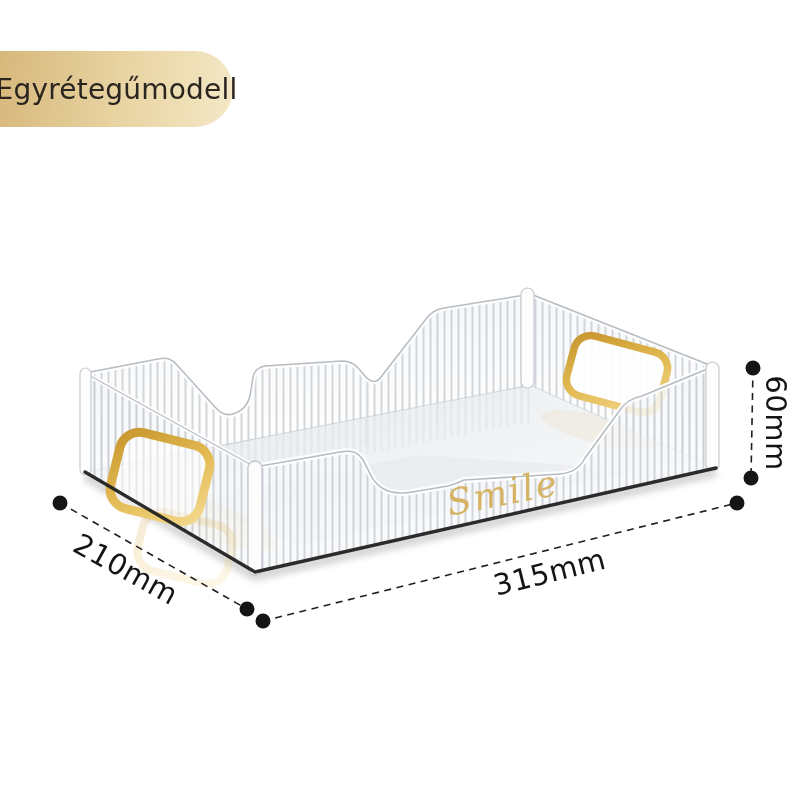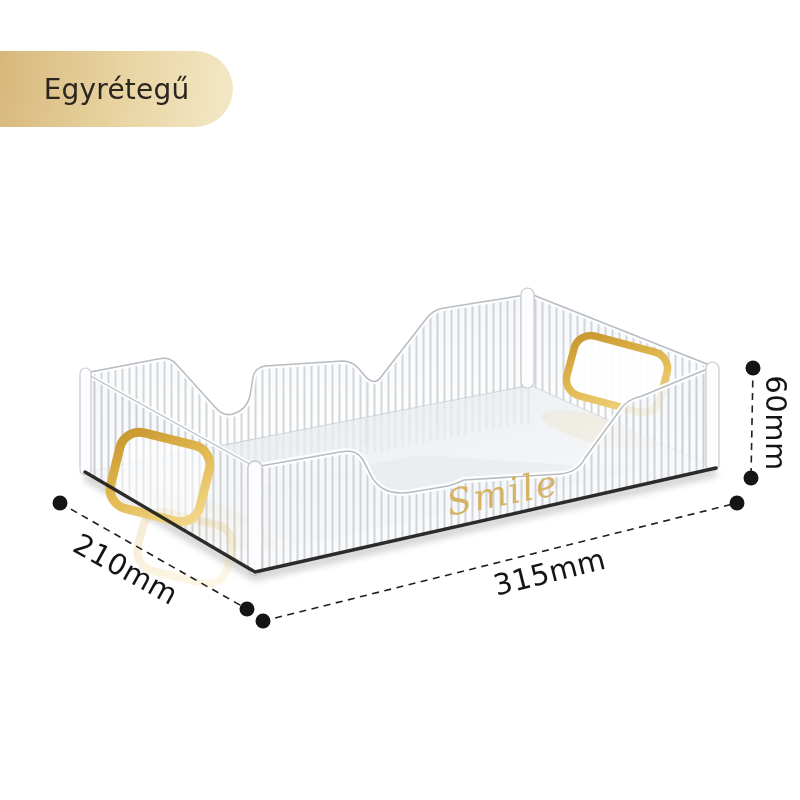--- a/index.html
+++ b/index.html
@@ -22,20 +22,21 @@
     font-size:36px;letter-spacing:2px;}
 </style>
 </head>
 <body>
 
 <div class="stage">
 
   
   <div class="badge">
     <span>Egyrétegű</span>
+    <span>modell</span>
   </div>
 
   
   <svg width="800" height="800" viewBox="0 0 800 800">
     <defs>
       <linearGradient id="gold" x1="0" y1="0" x2="1" y2="1">
         <stop offset="0" stop-color="#c8962e"></stop>
         <stop offset="0.5" stop-color="#e3ba52"></stop>
         <stop offset="1" stop-color="#f3d98e"></stop>
       </linearGradient>

